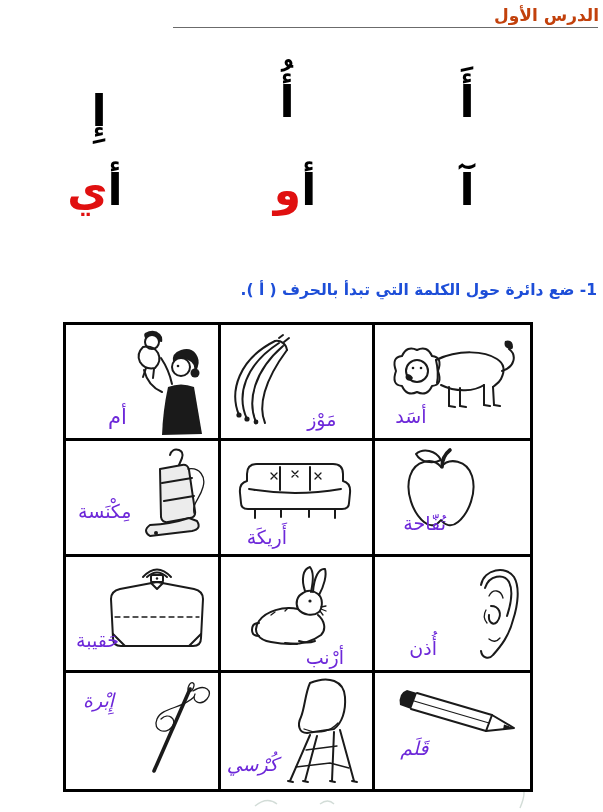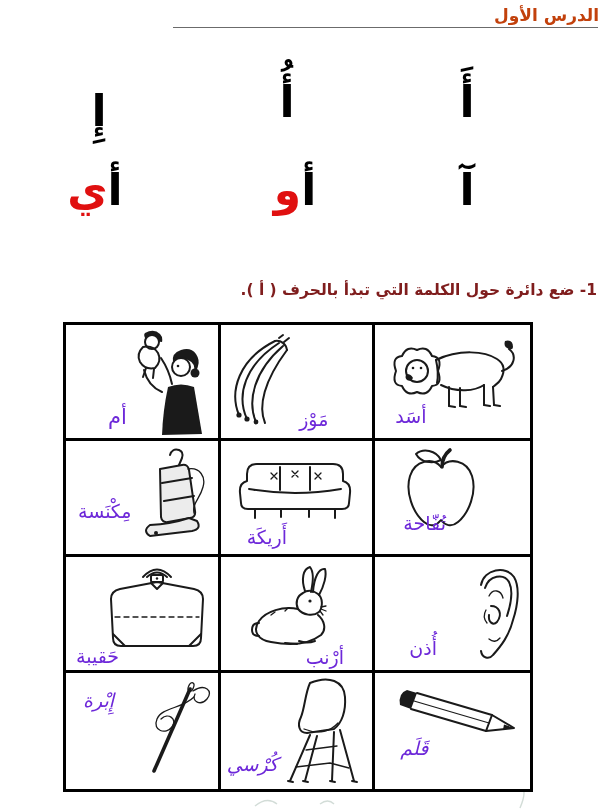--- a/index.html
+++ b/index.html
@@ -8,21 +8,21 @@
 
   
   .header-line{position:absolute;left:173px;top:27px;width:425px;height:1.4px;background:#6b6b6b;}
   .header-title{position:absolute;top:5px;right:4px;font-size:17px;font-weight:bold;direction:rtl;color:#c2410c;}
 
   
   .letter{position:absolute;width:80px;text-align:center;font-weight:bold;font-size:44px;line-height:60px;color:#000;}
   .letter .red{color:var(--red,#e01010);}
 
   
-  .instruction{position:absolute;top:281px;right:6px;direction:rtl;font-size:15.5px;font-weight:bold;color:#7f1d1d;}
+  .instruction{position:absolute;top:281px;right:6px;direction:rtl;font-size:15.5px;font-weight:bold;color:#1d4ed8;}
 
   
   .grid{position:absolute;left:63px;top:322px;width:470px;height:470px;box-sizing:border-box;
         border:3px solid #000;display:grid;grid-template-columns:repeat(3,1fr);grid-template-rows:repeat(4,1fr);}
   .cell{position:relative;border-right:3px solid #000;border-bottom:3px solid #000;box-sizing:border-box;}
   .cell:nth-child(3n){border-right:none;}
   .cell:nth-child(n+10){border-bottom:none;font-style:italic;}
 
   .word{position:absolute;font-size:19px;direction:rtl;white-space:nowrap;color:#6d28d9;line-height:1.25;}
 
@@ -90,21 +90,21 @@
         <path d="M12,82 C2,58 12,26 48,8"></path>
         <path d="M20,86 C9,62 18,32 52,10"></path>
         <path d="M29,89 C20,68 27,38 56,13"></path>
         <path d="M38,90 C31,73 37,48 60,17"></path>
         <path d="M48,8 C54,7 59,11 60,17"></path>
         <path d="M52,5 l4,-3 M57,9 l5,-4"></path>
         <circle class="fill" cx="12" cy="82" r="2.6"></circle>
         <circle class="fill" cx="20" cy="86" r="2.6"></circle>
         <circle class="fill" cx="29" cy="89" r="2.4"></circle>
       </svg>
-      <span class="word" style="right:44px;bottom:6px;margin-left:47px;">مَوْز</span>
+      <span class="word" style="right:36px;bottom:6px;margin-left:47px;">مَوْز</span>
     </div>
 
     <div class="cell">
       <svg class="art" style="left:12px;top:10px;" width="134" height="78" viewBox="0 0 134 78">
         <path d="M30,15 Q20,10 15,21 Q4,22 9,36 Q4,50 15,51 Q20,62 30,57 Q40,62 45,51 Q56,50 51,36 Q56,22 45,21 Q40,10 30,15 Z"></path>
         <circle class="white" cx="30" cy="36" r="11"></circle>
         <circle class="fill" cx="26" cy="33" r="1.3"></circle>
         <circle class="fill" cx="34" cy="33" r="1.3"></circle>
         <path class="fill" d="M20,39 q-3,3 0,6 q4,2 6,-2 q-2,-4 -6,-4 z"></path>
         <path d="M49,25 C72,14 98,16 110,24 C118,29 118,36 114,44 C112,48 108,50 106,52"></path>
@@ -154,21 +154,21 @@
       <svg class="art" style="left:32px;top:4px;" width="118" height="88" viewBox="0 0 118 88">
         <path d="M45,16 Q59,1 73,16"></path>
         <path d="M49,16 Q59,7 69,16"></path>
         <rect x="53" y="14" width="12" height="7" rx="1.5"></rect>
         <circle class="fill" cx="59" cy="17.5" r="1.2"></circle>
         <path d="M59,21 L22,28 Q13,30 13,38 L15,77 Q15,85 23,85 L95,85 Q103,85 103,77 L105,38 Q105,30 96,28 Z"></path>
         <path d="M53,22 L59,28 L65,22"></path>
         <path class="dash thin" d="M17,56 L101,56"></path>
         <path d="M15,73 L27,85 M103,73 L91,85"></path>
       </svg>
-      <span class="word" style="left:10px;bottom:1px;">حَقيبة</span>
+      <span class="word" style="left:10px;bottom:17px;">حَقيبة</span>
     </div>
 
     <div class="cell">
       <svg class="art" style="left:20px;top:8px;" width="108" height="86" viewBox="0 0 108 86">
         <path d="M64,26 C60,14 62,4 69,2 C73,7 72,18 70,27"></path>
         <path d="M72,27 C73,12 78,3 84,4 C86,10 83,21 78,30"></path>
         <path d="M62,28 C56,31 54,38 57,44 C62,50 72,52 78,47 C82,42 82,33 77,29 C72,25 66,25 62,28 Z"></path>
         <circle class="fill" cx="69" cy="36" r="1.6"></circle>
         <path class="thin" d="M80,42 l5,-1 M80,44 l5,2 M79,46 l3,4"></path>
         <path d="M57,44 C42,41 25,46 18,56 C11,66 17,75 30,77 C50,81 68,79 80,70 C86,64 83,55 77,50"></path>

